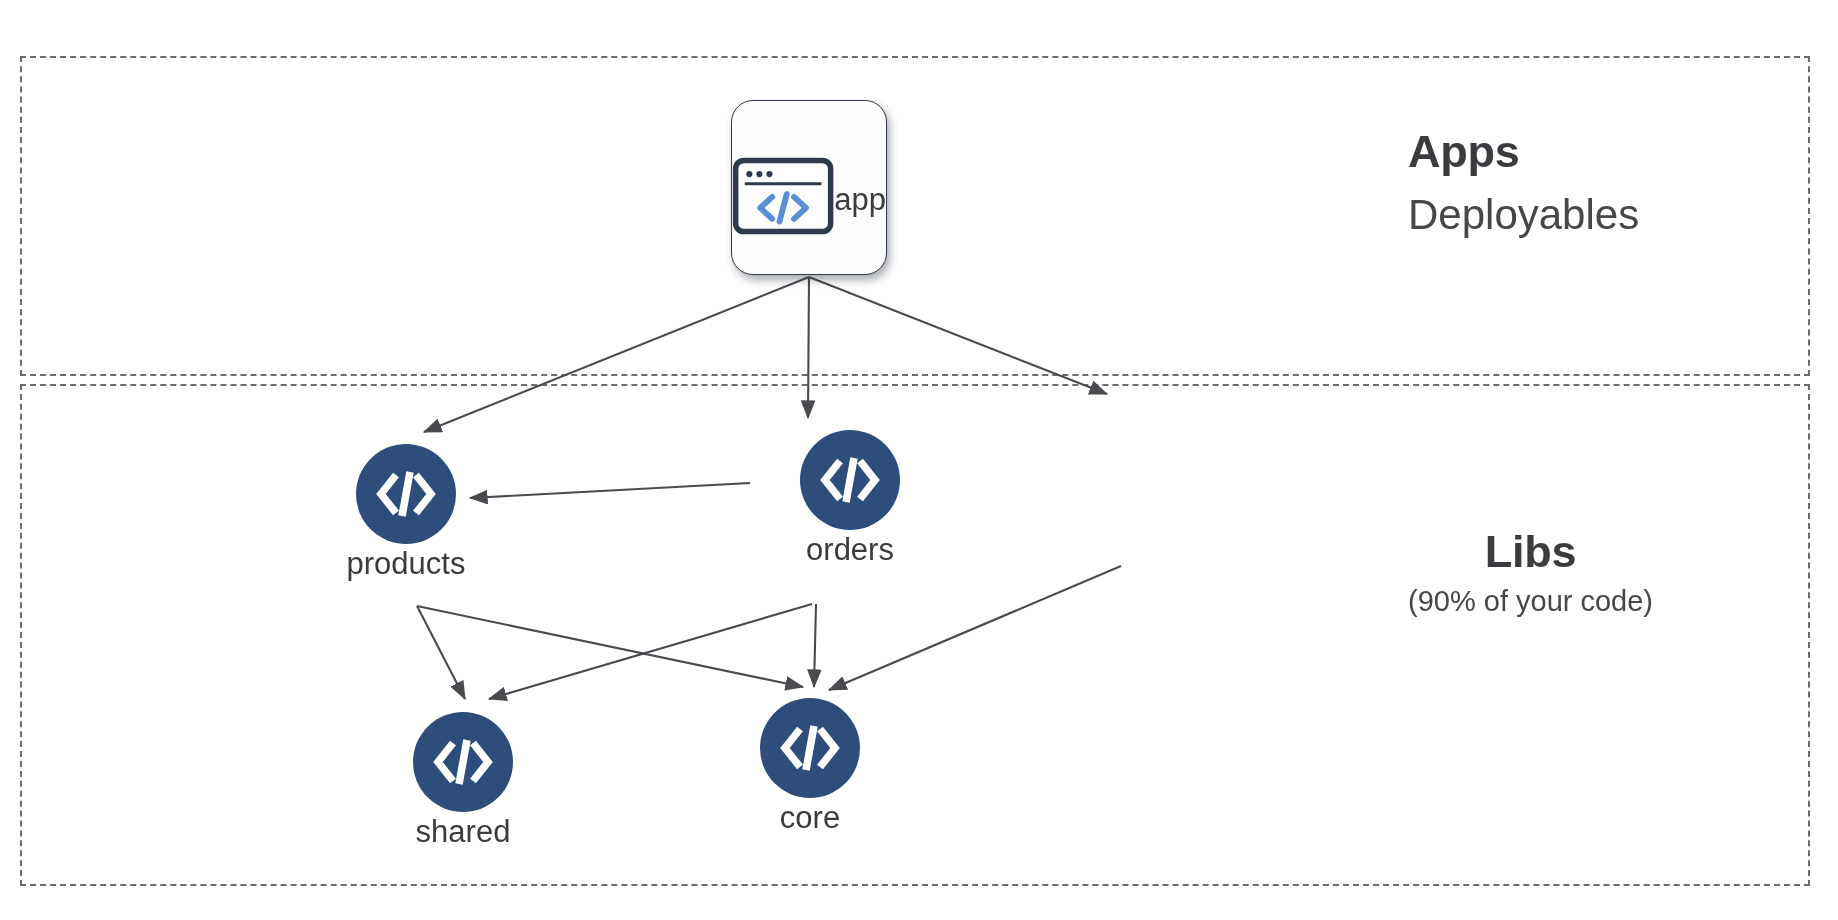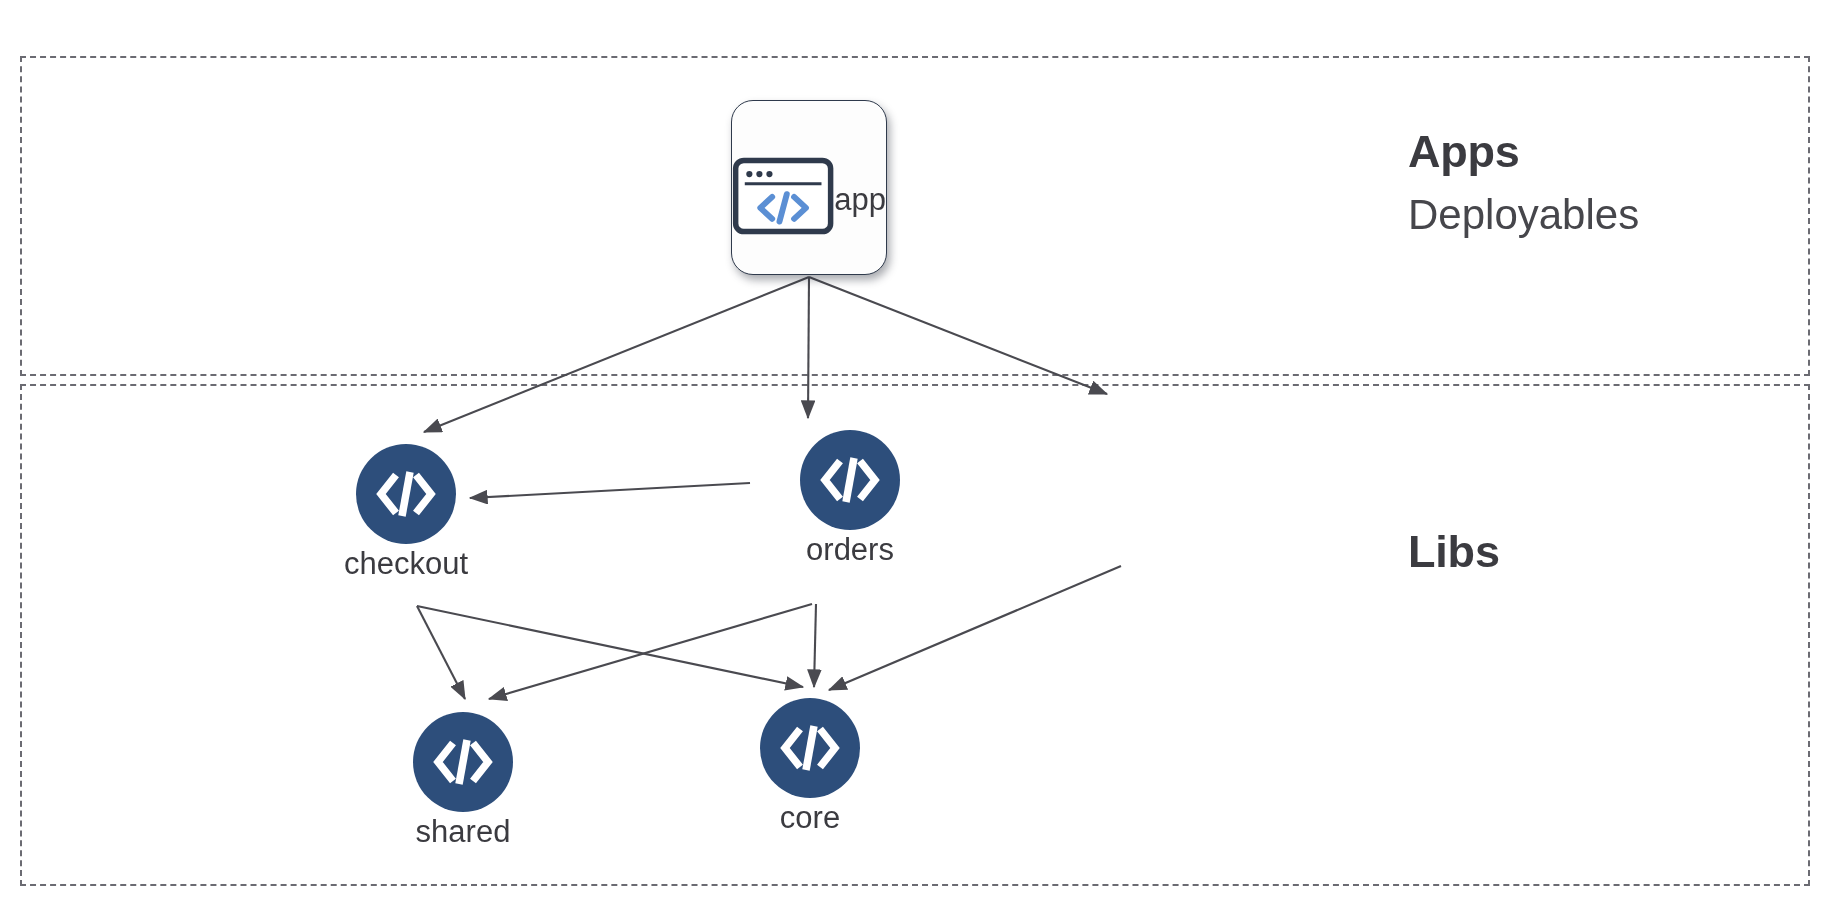--- a/index.html
+++ b/index.html
@@ -162,20 +162,21 @@
 
   <div class="region" id="region-apps"></div>
   <div class="region" id="region-libs"></div>
 
   <div class="region-caption" id="caption-apps">
     <span class="cap-title">Apps</span>
     <span class="cap-sub">Deployables</span>
   </div>
   <div class="region-caption" id="caption-libs">
     <span class="cap-title">Libs</span>
+    <span class="cap-sub">(90% of your code)</span>
   </div>
 
   <svg id="edges" viewBox="0 0 1838 920">
     <defs>
       <marker id="arrowhead" markerWidth="9" markerHeight="7" refX="8.4" refY="3.5" orient="auto" markerUnits="strokeWidth">
         <path d="M0,0 L9,3.5 L0,7 z" fill="#4a4a50"></path>
       </marker>
     </defs>
     <g stroke="#4a4a50" stroke-width="2.1" fill="none" marker-end="url(#arrowhead)">
 
@@ -218,21 +219,21 @@
   <div class="lib-node" id="node-products">
     <div class="lib-circle">
       <svg viewBox="0 0 64 52">
         <g stroke="#ffffff" stroke-width="7.5" fill="none" stroke-linecap="butt" stroke-linejoin="miter">
           <polyline points="22,7 7,26 22,45"></polyline>
           <polyline points="42,7 57,26 42,45"></polyline>
           <line x1="36" y1="4" x2="28" y2="48"></line>
         </g>
       </svg>
     </div>
-    <span class="lib-label">checkout</span>
+    <span class="lib-label">products</span>
   </div>
 
   <div class="lib-node" id="node-orders">
     <div class="lib-circle">
       <svg viewBox="0 0 64 52">
         <g stroke="#ffffff" stroke-width="7.5" fill="none" stroke-linecap="butt" stroke-linejoin="miter">
           <polyline points="22,7 7,26 22,45"></polyline>
           <polyline points="42,7 57,26 42,45"></polyline>
           <line x1="36" y1="4" x2="28" y2="48"></line>
         </g>

